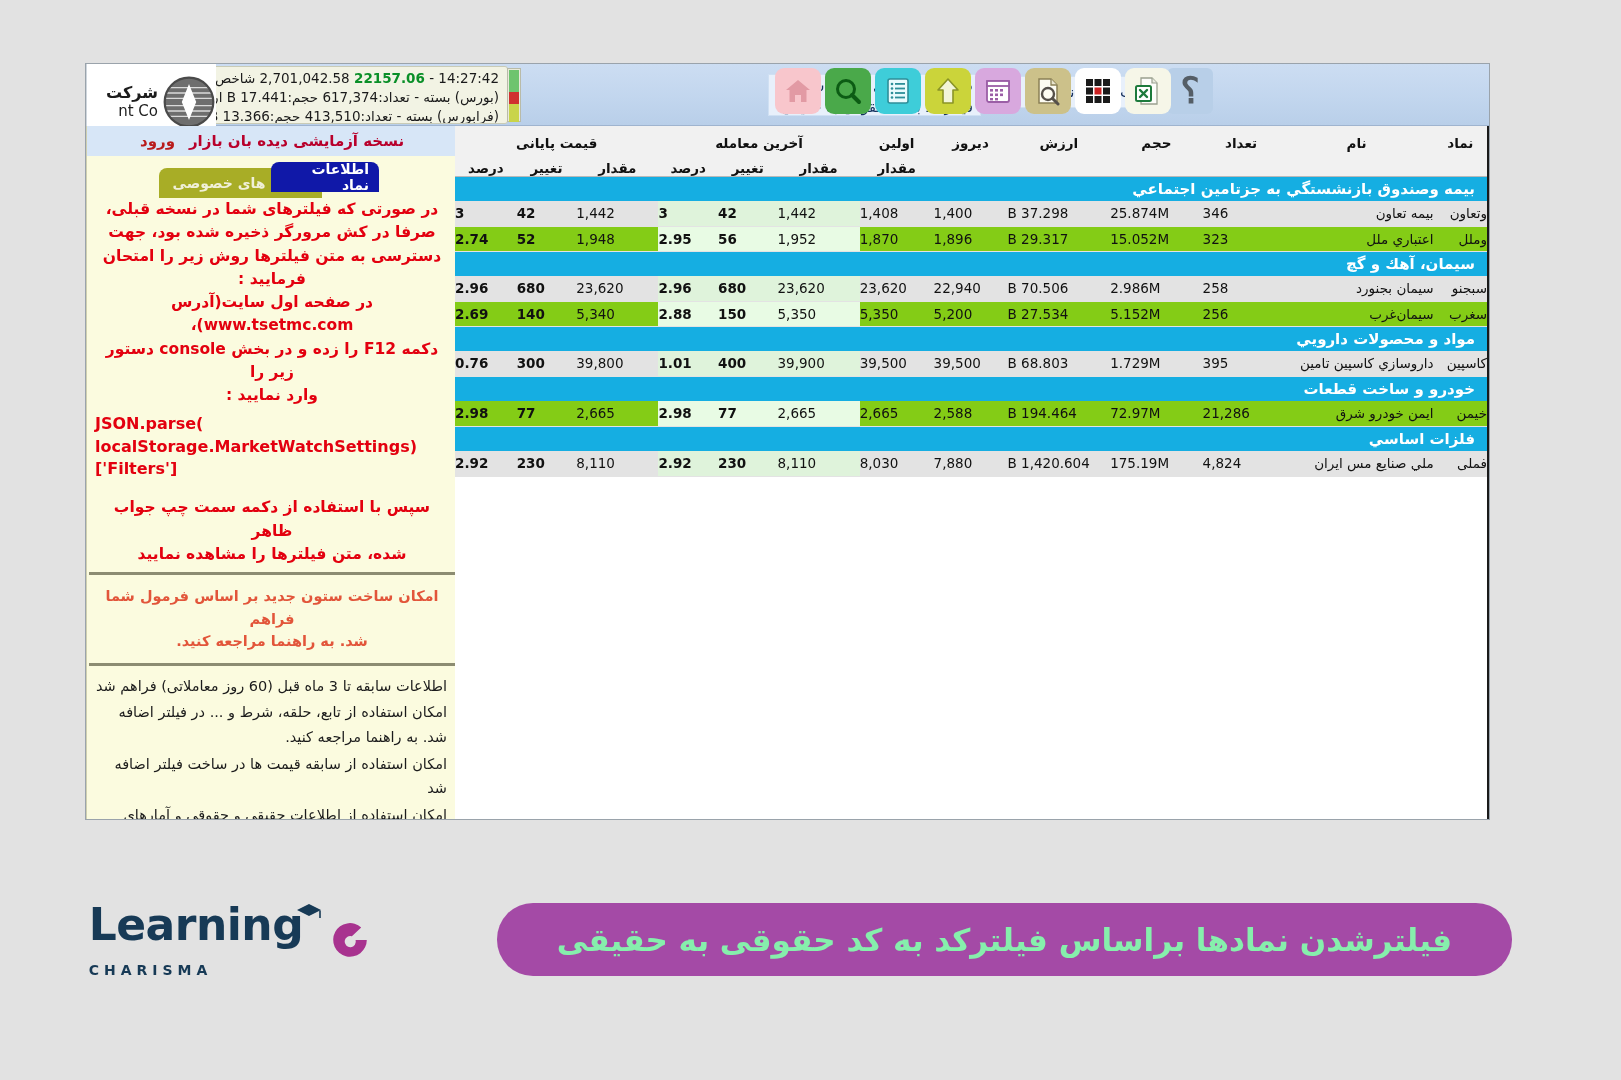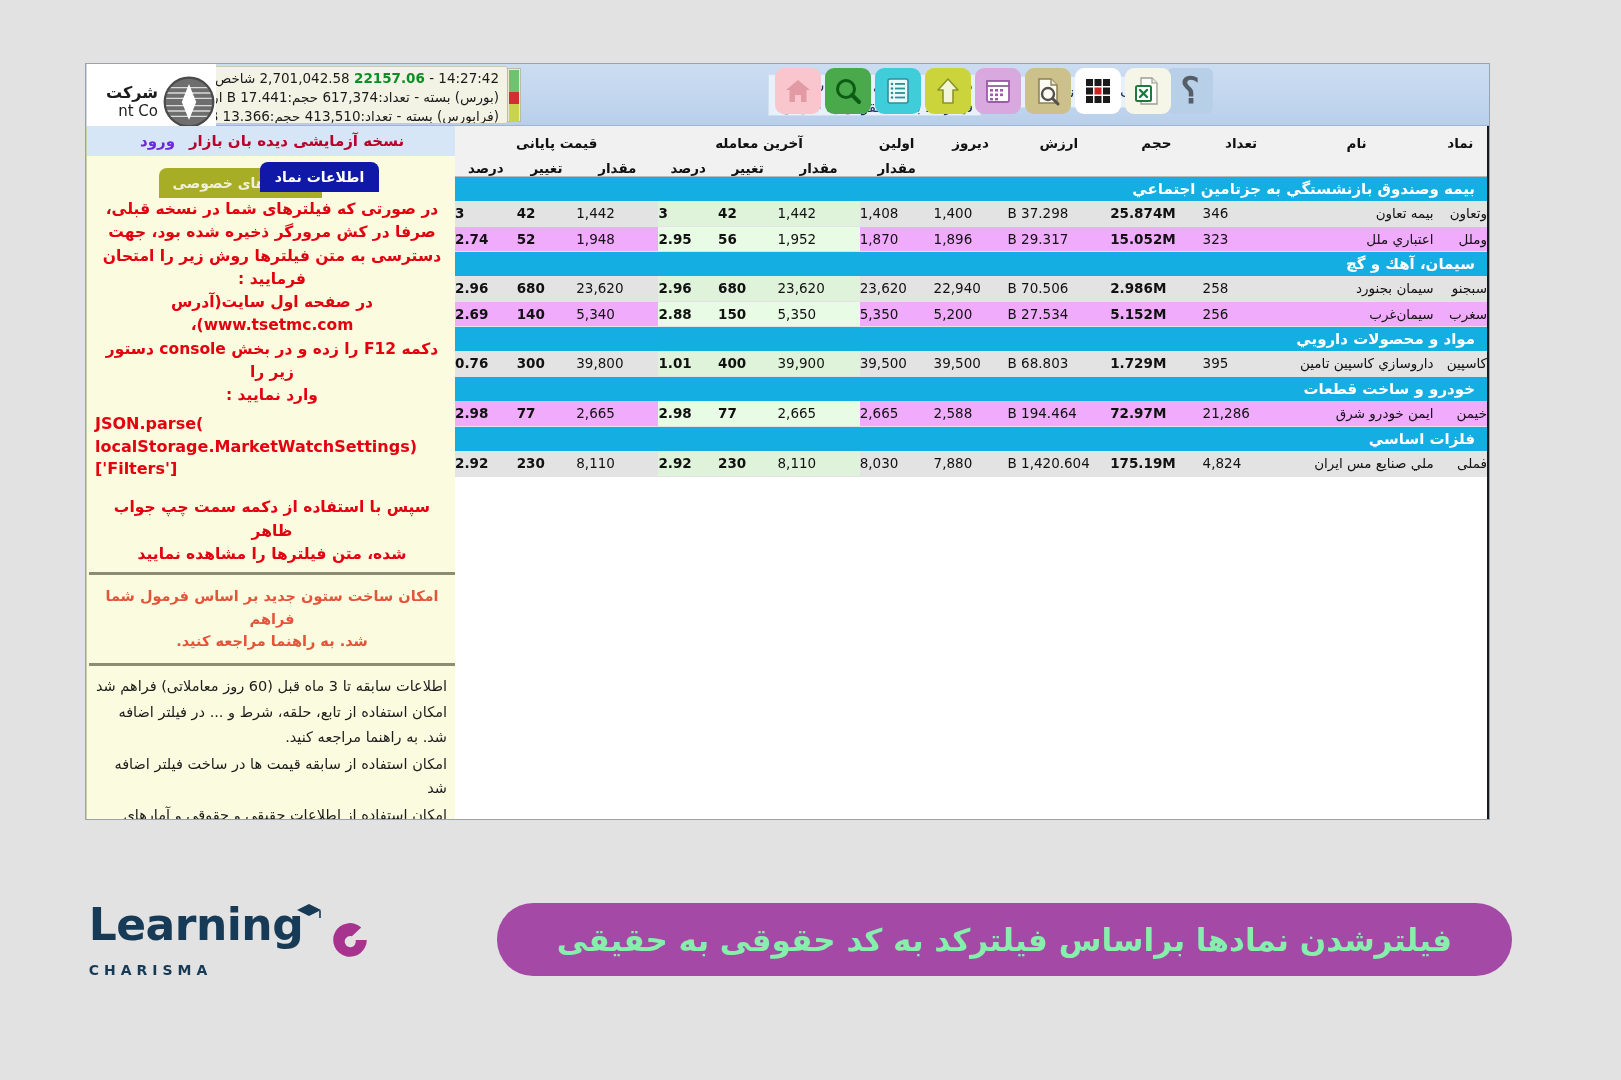--- a/index.html
+++ b/index.html
@@ -117,32 +117,32 @@
     background: #fbfbdf;
     border-left: 1px solid #cfcfb0;
     overflow: hidden;
     direction: rtl;
   }
   .sp-head {
     height: 30px; background: #d7e6f7;
     display:flex; align-items:center; justify-content:center; gap: 14px;
     font-size: 15px; font-weight: bold; color: #b8002b;
   }
-  .sp-head .login { color: #6d28d9; }
+  .sp-head .login { color: #b91c1c; }
   .sp-head .title { color: #b8002b; }
 
   .tabrow { position: relative; height: 34px; margin-top: 6px; }
   .tab {
     position: absolute; top: 0;
     height: 30px; border-radius: 8px 8px 0 0;
     display:flex; align-items:center; justify-content:center;
     font-size: 14px; font-weight: bold; cursor: pointer;
     padding: 0 10px;
   }
-  .tab-blue { right: 78px; background: #1018a8; color: #fff; width: 119px; z-index: 2; }
+  .tab-blue { right: 78px; background: #1018a8; color: #fff; width: 108px; z-index: 2; }
   .tab-olive { right: 135px; background: #a8ad26; color: #f0f0d8; width: 163px; z-index: 1; top: 6px; }
 
   .red-block {
     color: #e3000f; font-weight: bold; font-size: 15.5px;
     line-height: 1.5; text-align: center; padding: 2px 4px 0 4px;
     direction: rtl;
   }
 
   .code-block {
     color: #e3000f; font-weight: bold; font-size: 16px;
@@ -183,27 +183,27 @@
   .hcenter { text-align: center; }
 
   tr.grouprow td {
     background: #15aee2; color: #ffffff;
     font-weight: bold; font-size: 15px;
     text-align: right; padding-right: 12px; height: 25px;
     letter-spacing: 0;
   }
   tr.datarow td { border-bottom: 1px solid #e3e3e3; }
   tr.datarow.alt td { background: #e3e3e3; }
-  tr.datarow.norm td { background: #f0abfc; }
+  tr.datarow.norm td { background: #84cc16; }
   td.num { text-align: left; padding-left: 14px; font-variant-numeric: tabular-nums; }
   td.numc { text-align: left; padding-left: 10px; }
   td.green { color: #0f8b1f; font-weight: bold; }
   td.greenbg { background: #e8fbe4 !important; }
   td.greenbg-alt { background: #dff3db !important; }
-  td.bold { font-weight: bold; margin-left: 8px; }
+  td.bold { font-weight: normal; margin-left: 8px; }
   td.namecol { text-align: right; padding-right: 0; padding-left: 6px; }
   td.symcol { text-align: right; padding-right: 4px; color: #1a1a1a; }
 
   
   .logo-wrap {
     position: absolute; left: 78px; top: 900px;
     width: 300px; height: 80px;
     display: flex; align-items: center; 
   }
   .logo-mark { width: 56px; height: 56px; flex: none; }

